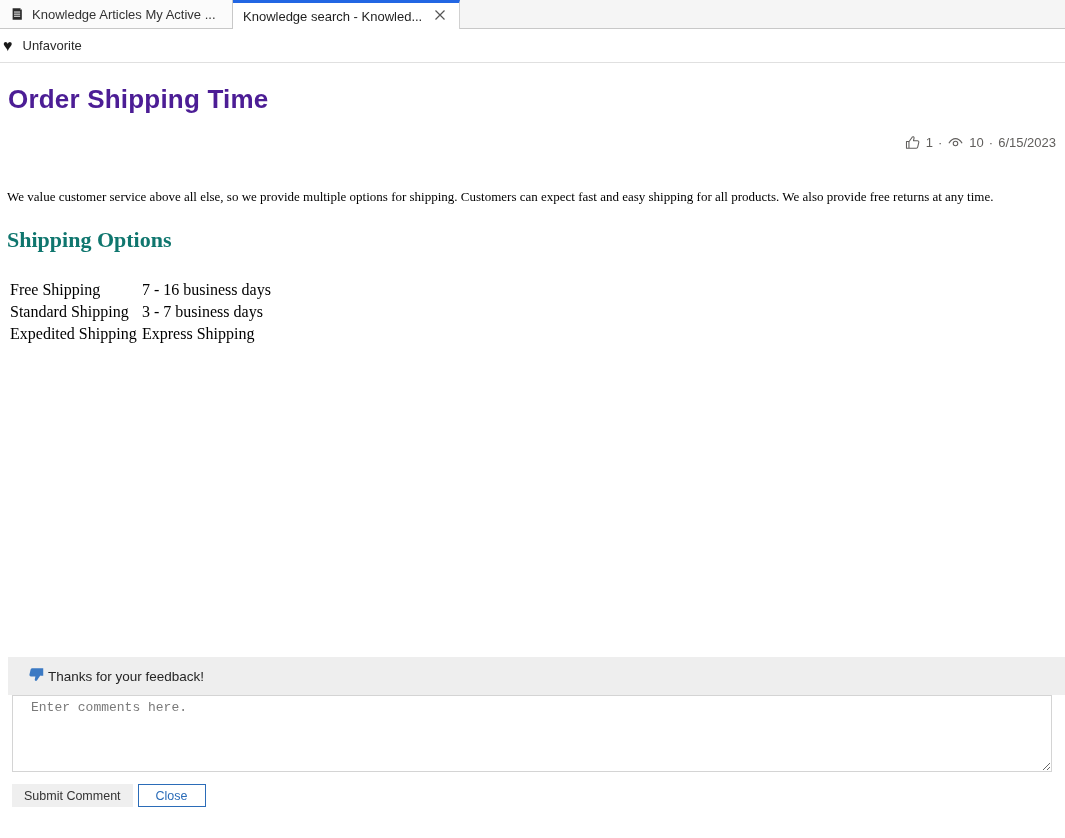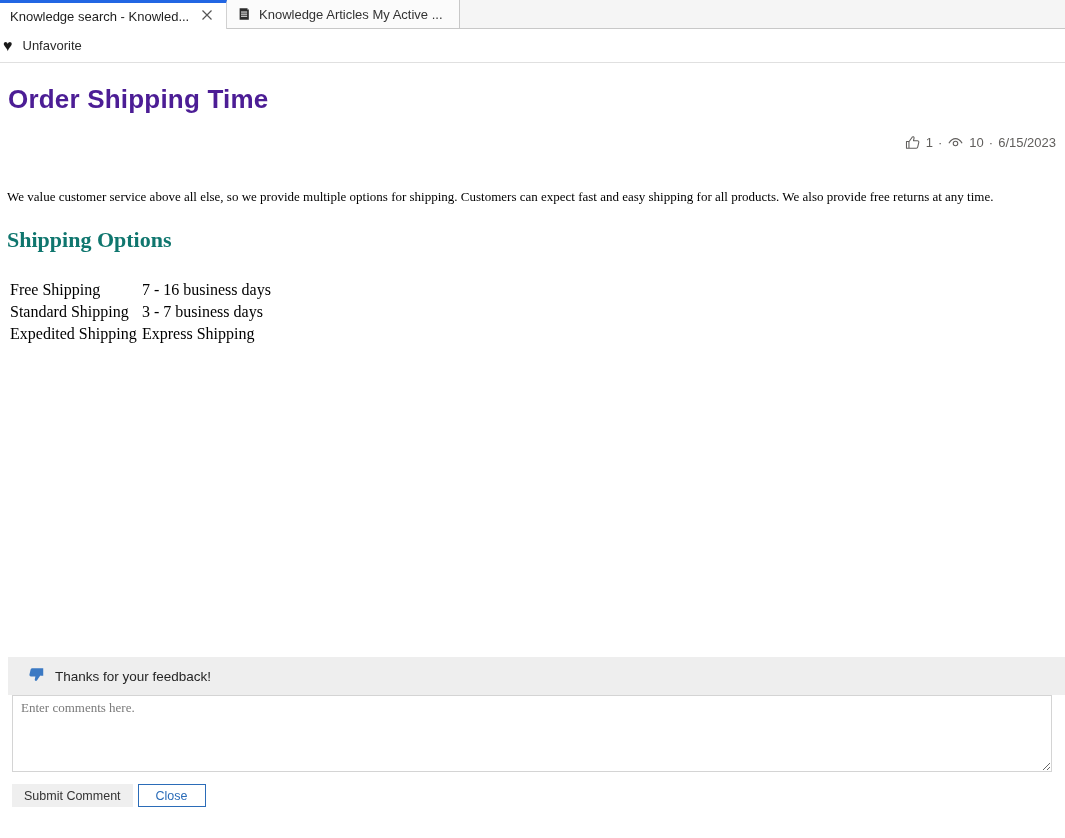--- a/index.html
+++ b/index.html
@@ -53,61 +53,61 @@
   .ship-table {
     margin: 26px 0 0 10px; display: grid; grid-template-columns: 132px auto;
     font-family: "Liberation Serif", serif; font-size: 16px; color: #000;
     line-height: 22px;
   }
 
   
   .feedback-section { position: absolute; top: 657px; left: 0; width: 100%; }
   .feedback-bar {
     margin-left: 8px; width: calc(100% - 8px); height: 38px; background: #EEEEEE;
-    display: flex; align-items: center; gap: 9px; padding-left: 19px;
+    display: flex; align-items: center; gap: 2px; padding-left: 19px;
   }
   .feedback-msg { font-size: 13.5px; color: #252525; }
   .comments-label { margin: 16px 0 5px 12px; font-size: 13px; color: #444; }
   .comments-box {
     margin-left: 12px; width: 1040px; height: 77px; border: 1px solid #d4d4d4;
-    font-family: Liberation Serif, serif; font-size: 13px; color: #333;
-    padding: 4px 8px; resize: both; outline: none;
+    font-family: Liberation Mono, monospace; font-size: 13px; color: #333;
+    padding: 4px 18px; resize: both; outline: none;
   }
   .comments-box::placeholder { color: #7a7a7a; opacity: 1; }
   .btn-row { display: flex; gap: 5px; margin: 8px 0 0 12px; }
   .btn {
     font-family: "Liberation Sans", sans-serif; font-size: 12.5px; height: 23px;
     display: inline-flex; align-items: center; justify-content: center; cursor: pointer;
   }
   .btn-submit { background: #efefef; border: 1px solid #efefef; color: #333; padding: 0 11px; }
   .btn-close { background: #fff; border: 1px solid #2B6CB8; color: #2B6CB8; padding: 0 17px; }
 </style>
 </head>
 <body>
 
 <div class="tabstrip">
-  <div class="tab tab-active">
-    <span class="tab-label">Knowledge search - Knowled...</span>
-    <span class="tab-close">
-      <svg width="12" height="12" viewBox="0 0 12 12">
-        <path d="M1.5 1.5 L10.5 10.5 M10.5 1.5 L1.5 10.5" stroke="#555" stroke-width="1.2" fill="none"></path>
-      </svg>
-    </span>
-  </div>
   <div class="tab tab-inactive">
     <span>
       <svg class="doc-icon-svg" viewBox="0 0 16 16">
         <path d="M3 1.5 H11.5 L13.5 3.5 V14.5 H3 Z" fill="#2b2b2b"></path>
         <path d="M11.5 1.5 V3.5 H13.5 Z" fill="#777"></path>
         <rect x="4.6" y="5.2" width="7" height="1.1" fill="#fff"></rect>
         <rect x="4.6" y="7.6" width="7" height="1.1" fill="#fff"></rect>
         <rect x="4.6" y="10" width="7" height="1.1" fill="#fff"></rect>
       </svg>
     </span>
     <span class="tab-label">Knowledge Articles My Active ...</span>
+  </div>
+  <div class="tab tab-active">
+    <span class="tab-label">Knowledge search - Knowled...</span>
+    <span class="tab-close">
+      <svg width="12" height="12" viewBox="0 0 12 12">
+        <path d="M1.5 1.5 L10.5 10.5 M10.5 1.5 L1.5 10.5" stroke="#555" stroke-width="1.2" fill="none"></path>
+      </svg>
+    </span>
   </div>
   <div class="tab-filler"></div>
 </div>
 
 <div class="favbar">
   <span class="heart">♥</span>
   <span class="favbar-label">Unfavorite</span>
 </div>
 
 <h1 class="article-title">Order Shipping Time</h1>

